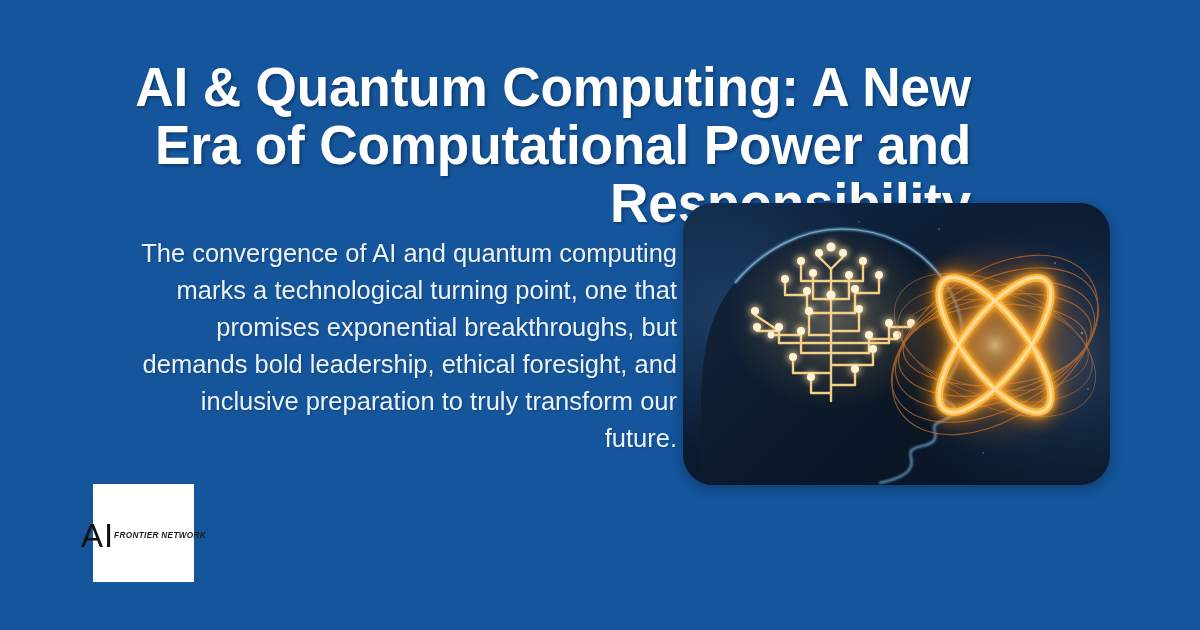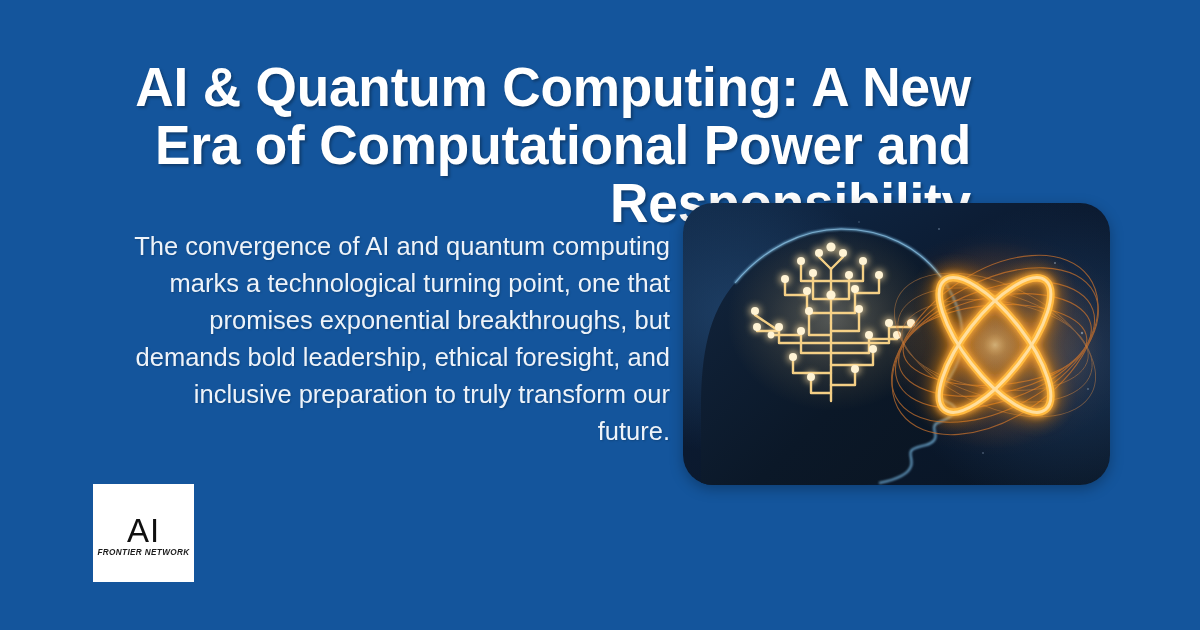--- a/index.html
+++ b/index.html
@@ -41,38 +41,38 @@
     transform: scaleX(0.95);
     transform-origin: left top;
   }
 
   
   #summary {
     position: absolute;
     left: 113px;
     top: 223px;
     width: 552px;
-    margin: 5px;
+    margin: 12px;
     font-size: 25.5px;
     line-height: 37px;
     font-weight: normal;
     color: #eef3f9;
     text-shadow: 1px 1px 2px rgba(0,0,0,0.18);
   }
 
   
   #logo {
     position: absolute;
     left: 93px;
     top: 484px;
     width: 101px;
     height: 98px;
     background: #ffffff;
     display: flex;
-    flex-direction: column;
+    flex-direction: row;
     align-items: center;
     justify-content: center;
     box-sizing: border-box;
     padding-top: 6px;
   }
   #logo .logo-ai {
     font-family: "Liberation Sans", sans-serif;
     font-size: 33px;
     line-height: 34px;
     font-weight: normal;

